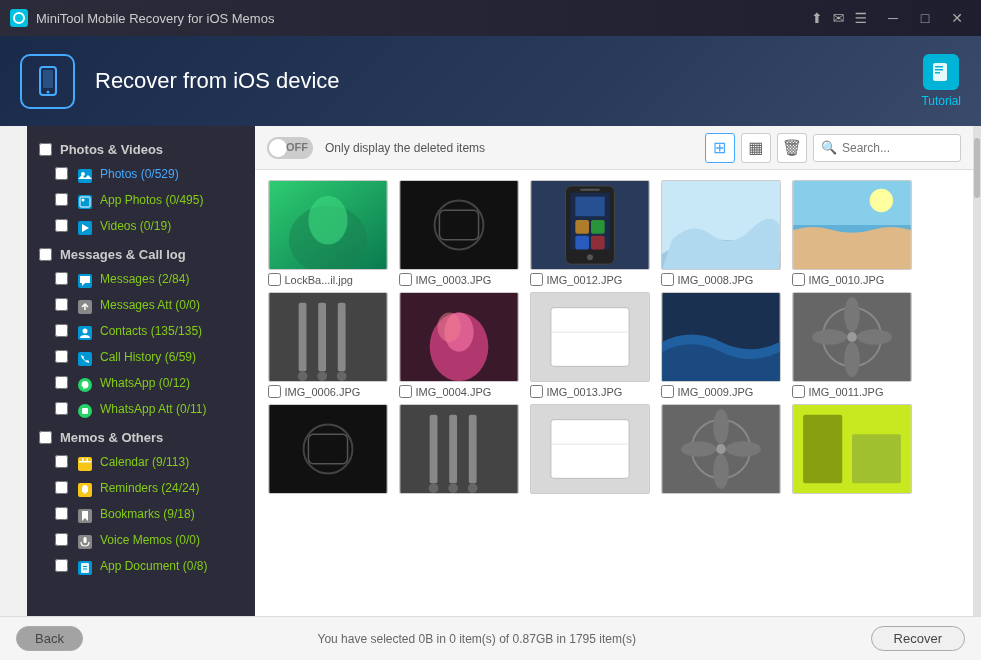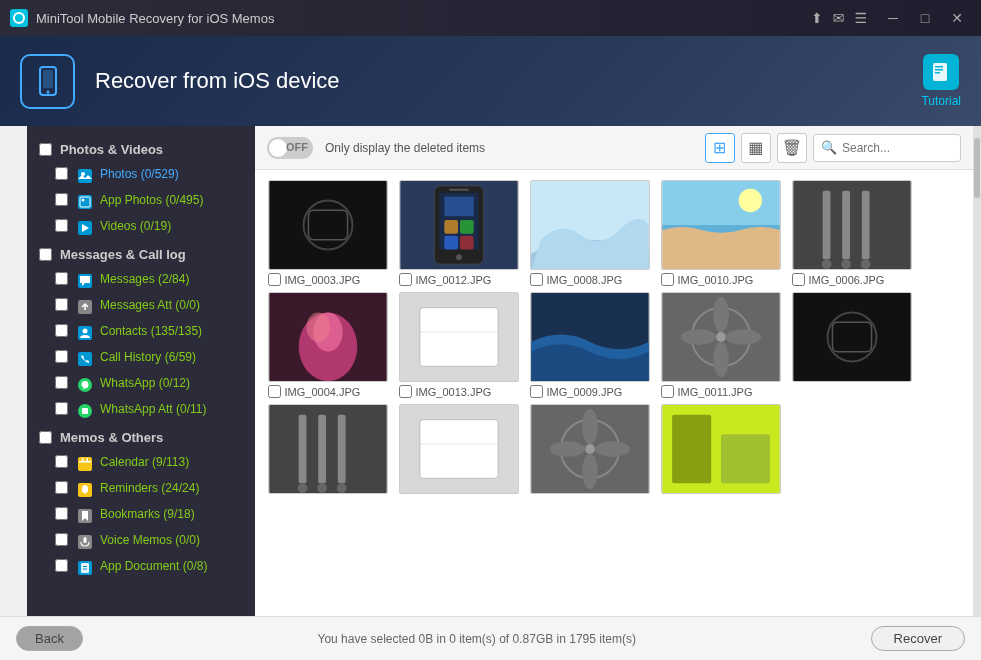--- a/index.html
+++ b/index.html
@@ -484,20 +484,39 @@
         <div class="toolbar-btn">🗑</div>
         <div class="search-box">
           <span class="search-icon">🔍</span>
           <input type="text" placeholder="Search..." style="">
         </div>
       </div>
     </div>
 
     <div id="photo-grid">
 
+    <div class="photo-item">
+          <div class="photo-thumb">
+            <svg class="photo-svg" viewBox="0 0 120 90">
+              <defs>
+                <linearGradient id="g1" x1="0%" y1="0%" x2="100%" y2="100%">
+                  <stop offset="0%" style="stop-color:#2ecc71"></stop>
+                  <stop offset="100%" style="stop-color:#0a7a50"></stop>
+                </linearGradient>
+              </defs>
+              <rect width="120" height="90" fill="url(#g1)"></rect>
+              <ellipse cx="60" cy="60" rx="40" ry="35" fill="#1a8050" opacity="0.5"></ellipse>
+              <ellipse cx="60" cy="40" rx="20" ry="25" fill="#3eda81" opacity="0.6"></ellipse>
+            </svg>
+          </div>
+          <div class="photo-label">
+            <input type="checkbox" style="">
+            <span>LockBa...il.jpg</span>
+          </div>
+        </div>
         <div class="photo-item">
           <div class="photo-thumb">
             <svg class="photo-svg" viewBox="0 0 120 90">
               <rect width="120" height="90" fill="#111"></rect>
               <circle cx="60" cy="45" r="25" fill="none" stroke="#444" stroke-width="2"></circle>
               <rect x="40" y="30" width="40" height="30" rx="5" fill="none" stroke="#555" stroke-width="1.5"></rect>
             </svg>
           </div>
           <div class="photo-label">
             <input type="checkbox" style="">

